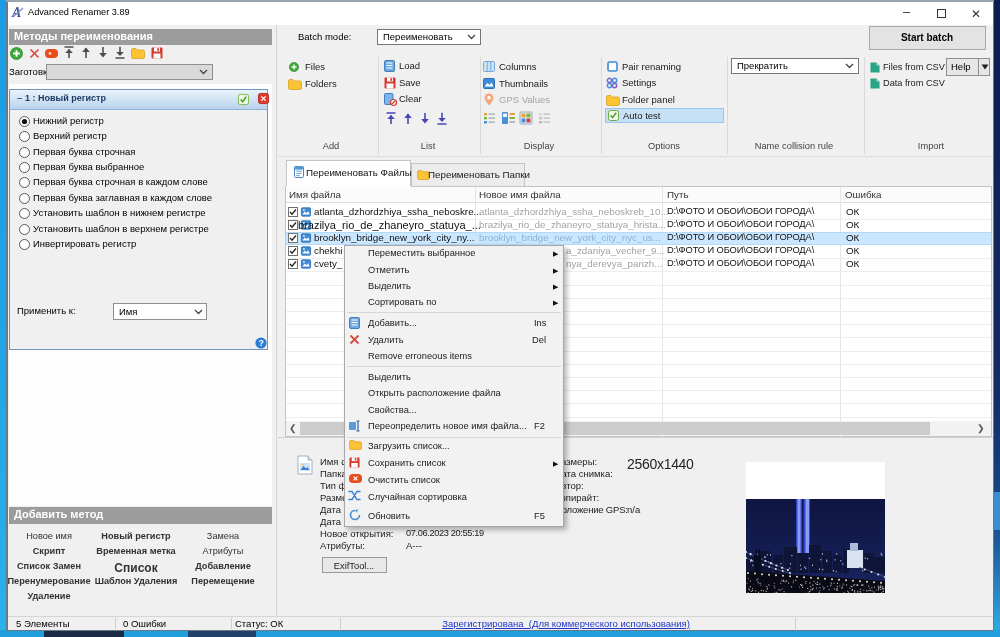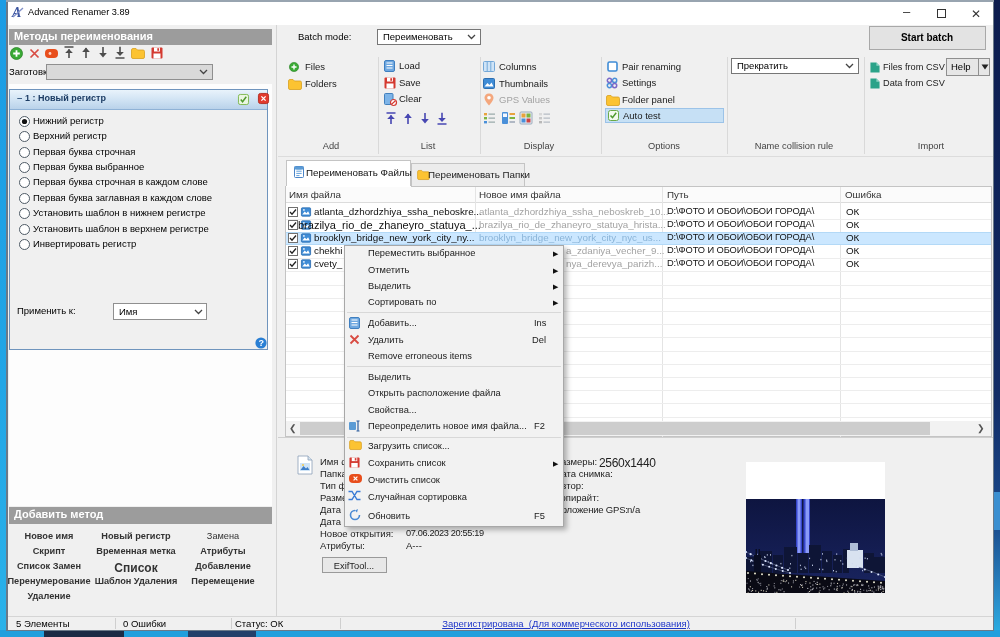--- a/index.html
+++ b/index.html
@@ -146,26 +146,26 @@
     <polyline points="1,1 4.5,4.5 8,1" fill="none" stroke="#444" stroke-width="1.3"></polyline>
   </svg>
 <svg style="left:255px;top:337px" width="12" height="12" viewBox="0 0 12 12">
     <circle cx="6" cy="6" r="5.6" fill="#2a7fd4"></circle>
     <text x="3.4" y="9.3" font-size="9" font-weight="bold" fill="#fff">?</text>
   </svg>
 
 <div class="abs" style="left:9px;top:507px;width:263px;height:17px;background:#9c9c9c"></div>
 <div class="t" style="left:14px;top:508px;font-size:11px;font-weight:bold;color:#fff">Добавить метод</div>
 <div id="addlinks">
-<div class="t" style="left:49px;top:531px;transform:translateX(-50%);color:#333;font-size:9.2px;font-weight:bold">Новое имя</div>
+<div class="t" style="left:49px;top:531px;transform:translateX(-50%);color:#333;font-size:9.2px;font-weight:normal">Новое имя</div>
 <div class="t" style="left:136px;top:531px;transform:translateX(-50%);color:#333;font-size:9.2px;font-weight:bold">Новый регистр</div>
 <div class="t" style="left:223px;top:531px;transform:translateX(-50%);color:#333;font-size:9.2px;font-weight:normal">Замена</div>
 <div class="t" style="left:49px;top:546px;transform:translateX(-50%);color:#333;font-size:9.2px;font-weight:bold">Скрипт</div>
 <div class="t" style="left:136px;top:546px;transform:translateX(-50%);color:#333;font-size:9.2px;font-weight:bold">Временная метка</div>
-<div class="t" style="left:223px;top:546px;transform:translateX(-50%);color:#333;font-size:9.2px;font-weight:bold">Атрибуты</div>
+<div class="t" style="left:223px;top:546px;transform:translateX(-50%);color:#333;font-size:9.2px;font-weight:normal">Атрибуты</div>
 <div class="t" style="left:49px;top:561px;transform:translateX(-50%);color:#333;font-size:9.2px;font-weight:bold">Список Замен</div>
 <div class="t" style="left:136px;top:561px;transform:translateX(-50%);color:#333;font-size:12px;font-weight:bold">Список</div>
 <div class="t" style="left:223px;top:561px;transform:translateX(-50%);color:#333;font-size:9.2px;font-weight:bold">Добавление</div>
 <div class="t" style="left:49px;top:576px;transform:translateX(-50%);color:#333;font-size:9.2px;font-weight:bold">Перенумерование</div>
 <div class="t" style="left:136px;top:576px;transform:translateX(-50%);color:#333;font-size:9.2px;font-weight:bold">Шаблон Удаления</div>
 <div class="t" style="left:223px;top:576px;transform:translateX(-50%);color:#333;font-size:9.2px;font-weight:bold">Перемещение</div>
 <div class="t" style="left:49px;top:591px;transform:translateX(-50%);color:#333;font-size:9.2px;font-weight:bold">Удаление</div>
 </div>
 
 <div class="abs" style="left:8px;top:616px;width:985px;height:14px;background:#f0f0f0;border-top:1px solid #d5d5d5"></div>
@@ -475,21 +475,21 @@
 <div class="t" style="left:320px;top:516px;font-size:9.5px;color:#222">Дата изменения:</div>
 <div class="t" style="left:320px;top:528px;font-size:9.5px;color:#222">Новое открытия:</div>
 <div class="t" style="left:320px;top:540px;font-size:9.5px;color:#222">Атрибуты:</div>
 <div class="t" style="left:406px;top:528px;font-size:9.2px;color:#222;letter-spacing:-0.35px">07.06.2023 20:55:19</div>
 <div class="t" style="left:406px;top:540px;font-size:9.5px;color:#222">A---</div>
 <div class="t" style="left:555px;top:456px;font-size:9.5px;color:#222">Размеры:</div>
 <div class="t" style="left:555px;top:468px;font-size:9.5px;color:#222">Дата снимка:</div>
 <div class="t" style="left:555px;top:480px;font-size:9.5px;color:#222">Автор:</div>
 <div class="t" style="left:555px;top:492px;font-size:9.5px;color:#222">Копирайт:</div>
 <div class="t" style="left:555px;top:504px;font-size:9.5px;color:#222;letter-spacing:-0.2px">Положение GPS:</div>
-<div class="t" style="left:599px;top:456px;font-size:12px;color:#222;letter-spacing:-0.3px">2560x1440</div>
+<div class="t" style="left:627px;top:456px;font-size:14px;color:#222;letter-spacing:-0.3px">2560x1440</div>
 <div class="t" style="left:627px;top:504px;font-size:9.5px;color:#222">n/a</div>
 <div class="abs" style="left:322px;top:557px;width:65px;height:16px;background:#e8e8e8;border:1px solid #9a9a9a"></div>
 <div class="t" style="left:354px;top:561px;transform:translateX(-50%);font-size:9.3px;color:#222">ExifTool...</div>
 
 <div class="abs" style="left:746px;top:462px;width:139px;height:131px;background:#fff"></div>
 <svg style="left:746px;top:499px" width="139" height="94" viewBox="0 0 139 94">
       <defs>
         <linearGradient id="sky" x1="0" y1="0" x2="0" y2="1">
           <stop offset="0" stop-color="#0e1540"></stop>
           <stop offset="0.55" stop-color="#141d52"></stop>

